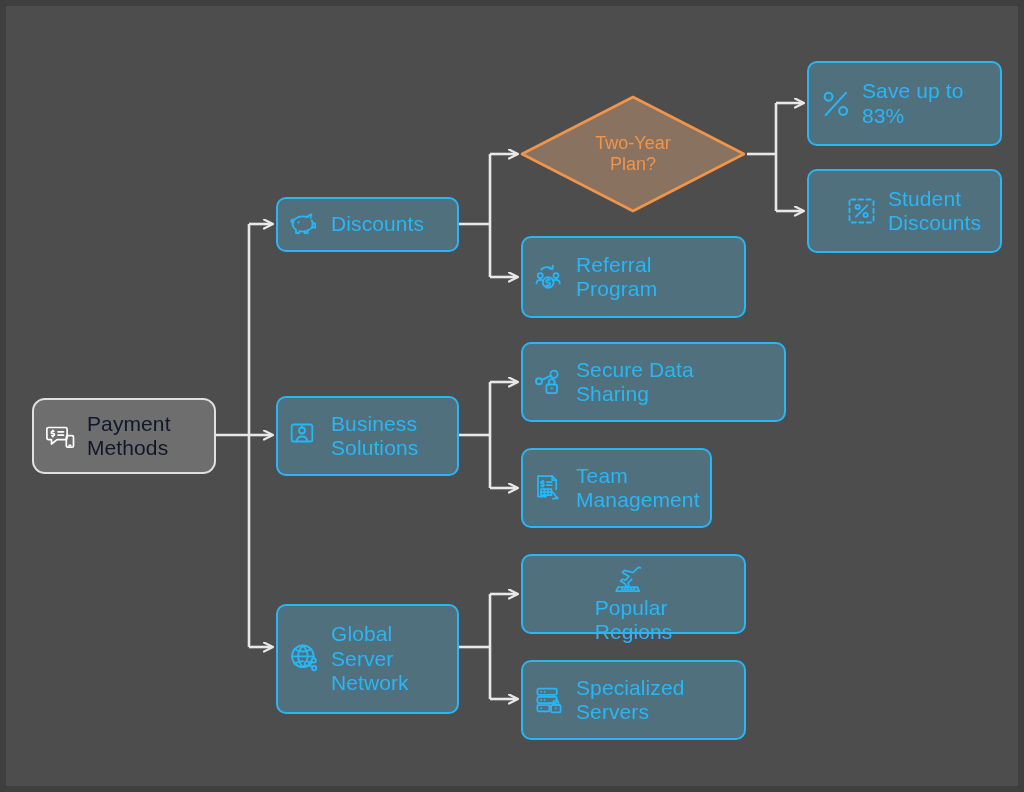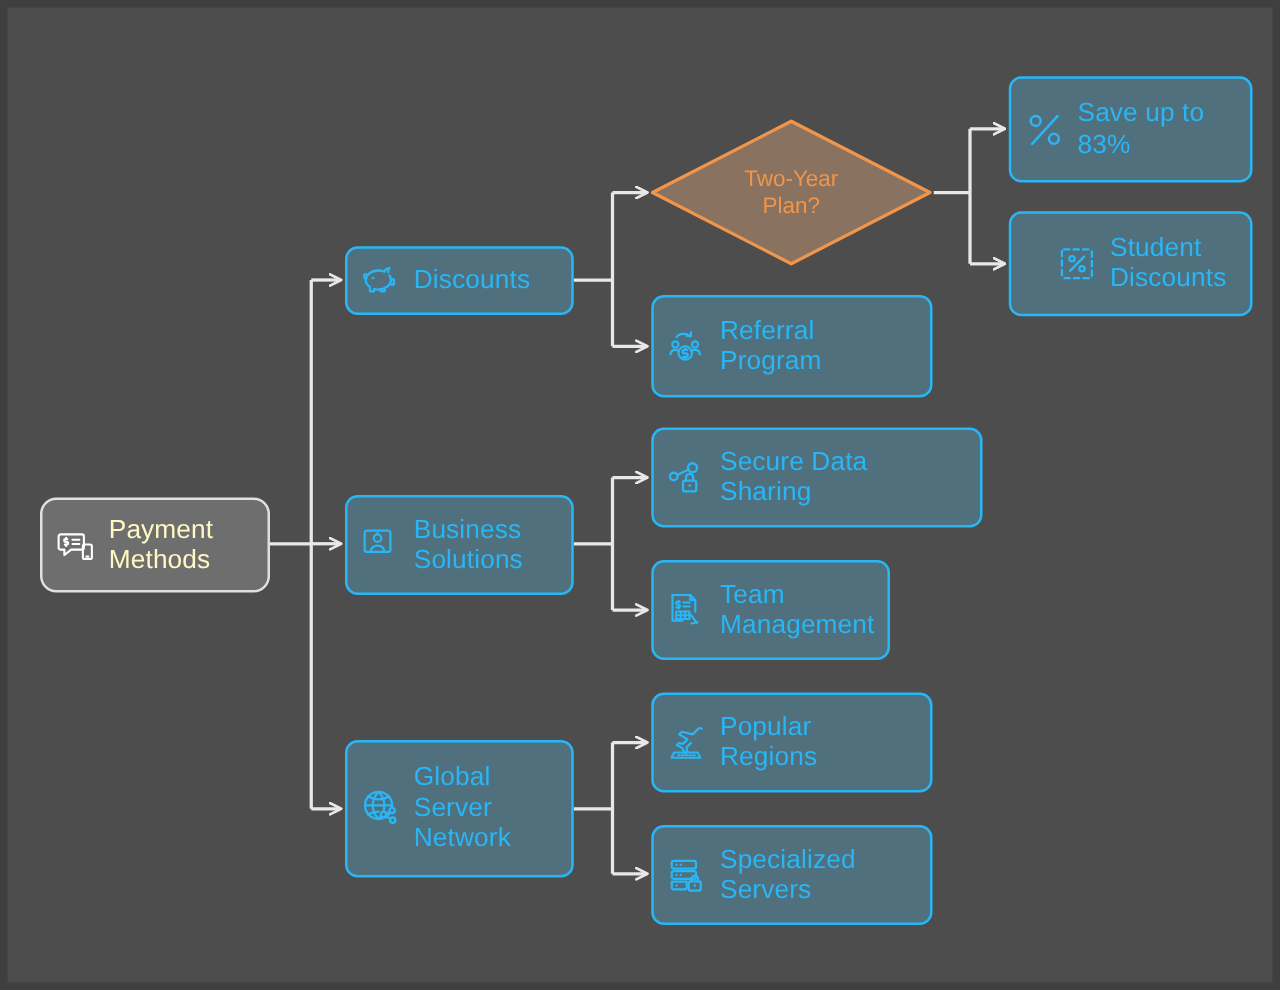--- a/index.html
+++ b/index.html
@@ -49,21 +49,21 @@
     line-height: 1.16;
     letter-spacing: 0.1px;
     white-space: pre-line;
   }
   
   .node.root {
     background: #6e6e6e;
     border: 2px solid #e0e0e0;
     border-radius: 13px;
   }
-  .node.root .lbl { color: #fef9c3; }
+  .node.root .lbl { color: #0f172a; }
   
   .node.proc {
     background: #4f707c;
     border: 2px solid #29b6f6;
   }
   .node.proc .lbl { color: #29b6f6; }
   
   .decision {
     position: absolute;
     display: flex;
@@ -249,40 +249,40 @@
         <rect x="7.0" y="17.2" width="10.5" height="6.0"></rect>
         <path d="M10.5 17.2 v6.0 M14.0 17.2 v6.0 M7.0 20.2 h10.5"></path>
         <path d="M17.0 19.5 c1.5 0.2 2.8 1.4 3.6 2.8 c0.8 1.4 1.6 3.0 3.0 4.2"></path>
         <path d="M19.0 26.8 c1.7 0 3.3 -0.4 4.6 -1.3"></path>
       </svg>
     </span>
     <span class="lbl">Team
 Management</span>
   </div>
 
-  <div class="node proc" style="left:270px; top:586px; width:183px; height:110px;">
+  <div class="node proc" style="left:270px; top:598px; width:183px; height:110px;">
     <span class="ico">
       <svg width="34" height="34" viewBox="0 0 32 32" fill="none" stroke="#29b6f6" stroke-width="1.75" stroke-linecap="round" stroke-linejoin="round">
         <circle cx="14.0" cy="13.5" r="10.2"></circle>
         <path d="M3.8 13.5 h20.4"></path>
         <path d="M14.0 3.3 c3.0 3.0 4.4 6.7 4.4 10.2 c0 3.5 -1.4 7.2 -4.4 10.2 c-3.0 -3.0 -4.4 -6.7 -4.4 -10.2 c0 -3.5 1.4 -7.2 4.4 -10.2 z"></path>
         <path d="M6.1 6.6 c2.3 1.5 5.0 2.3 7.9 2.3 c2.9 0 5.6 -0.8 7.9 -2.3"></path>
         <path d="M6.1 20.4 c2.3 -1.5 5.0 -2.3 7.9 -2.3"></path>
         <circle cx="17.7" cy="20.3" r="2.0" fill="#4f707c"></circle>
         <circle cx="24.2" cy="17.4" r="2.0" fill="#4f707c"></circle>
         <circle cx="24.6" cy="24.6" r="2.0" fill="#4f707c"></circle>
         <path d="M19.6 19.4 L22.4 18.2 M19.4 21.5 L22.8 23.6"></path>
       </svg>
     </span>
     <span class="lbl">Global
 Server
 Network</span>
   </div>
 
-  <div class="node proc" style="left:515px; top:548px; width:225px; height:80px;">
+  <div class="node proc" style="left:515px; top:548px; width:225px; height:80px;flex-direction:column;">
     <span class="ico">
       <svg width="32" height="32" viewBox="0 0 32 32" fill="none" stroke="#29b6f6" stroke-width="1.75" stroke-linecap="round" stroke-linejoin="round">
         <path d="M27.5 5.0 c-0.8 -0.8 -2.2 -0.7 -3.2 0.3 l-4.2 4.2 l-8.6 -2.1 l-2.1 2.1 l6.6 4.0 l-3.6 3.6 l-3.3 -0.7 l-1.6 1.6 l4.3 2.5 l2.5 4.3 l1.6 -1.6 l-0.7 -3.3 l3.6 -3.6"></path>
         <path d="M5.2 24.0 h19.0 l2.0 4.2 h-23.0 z"></path>
         <path d="M8.6 26.2 h1.2 M11.6 26.2 h1.2 M14.6 26.2 h1.2 M17.6 26.2 h1.2 M20.6 26.2 h1.2"></path>
       </svg>
     </span>
     <span class="lbl">Popular
 Regions</span>
   </div>

